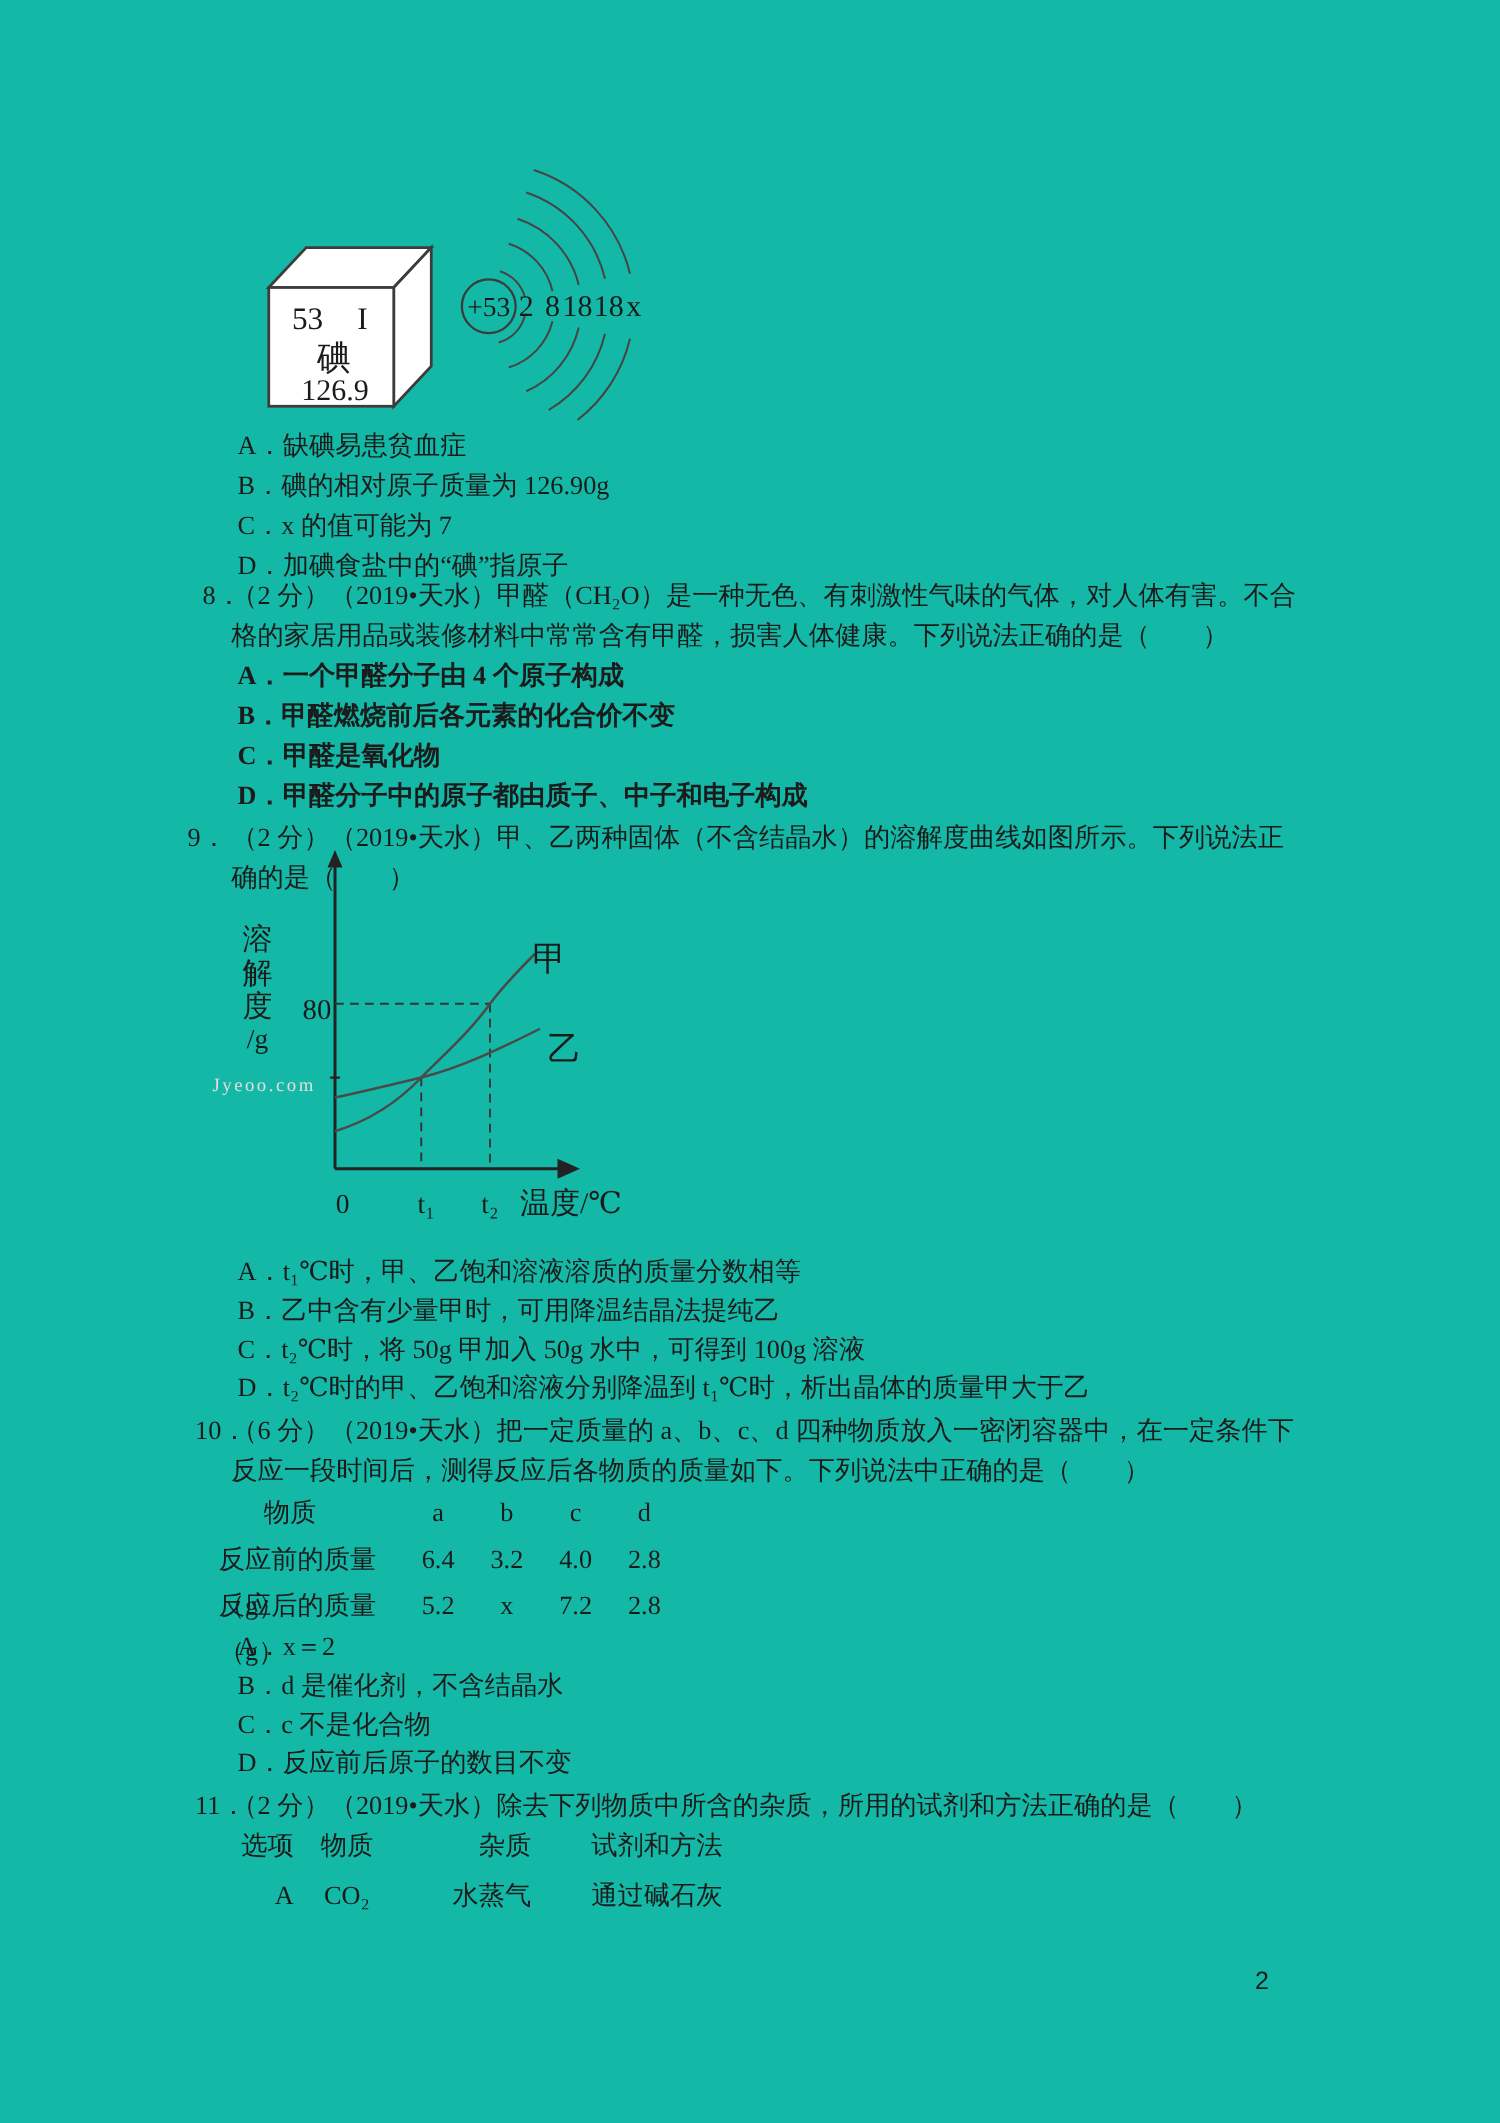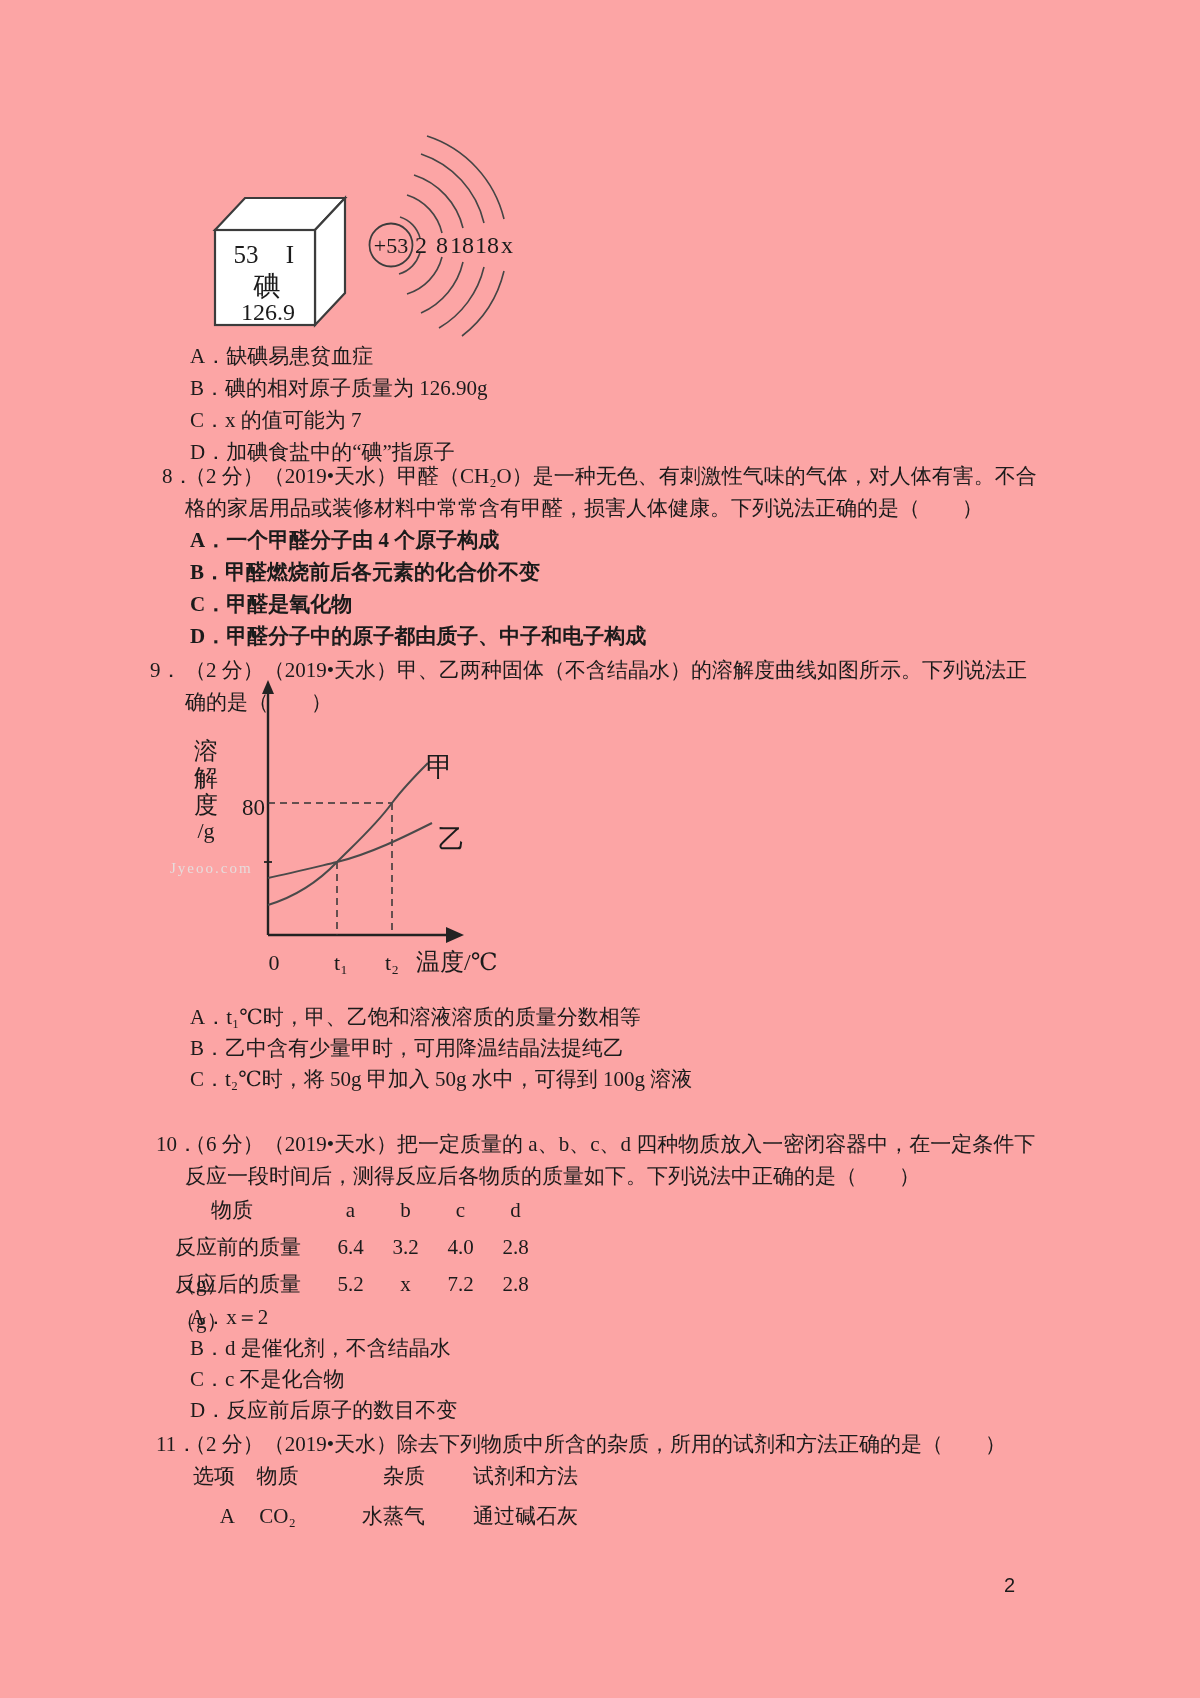--- a/index.html
+++ b/index.html
@@ -1,18 +1,18 @@
 <!DOCTYPE html>
 <html><head>
 <meta charset="utf-8">
 <style>
   * { box-sizing: border-box; }
   html,body { margin:0; padding:0; background:#ffffff; }
   .page {
-    position:relative; width:1200px; height:1698px; background:#fca5a5; overflow:hidden;
+    position:relative; width:1200px; height:1698px; background:#14b8a6; overflow:hidden;
     font-family:"Liberation Serif","DejaVu Serif",serif;
     color:#1b1b1b; font-size:21px;
   }
   .abs { position:absolute; }
   .q { position:absolute; }
   .qnum { position:absolute; top:0; line-height:32px; }
   .qtext { margin-left:55px; line-height:32px; }
   .opts .opt { height:32px; line-height:32px; white-space:nowrap; }
   .opts.tight .opt { height:31px; line-height:31px; }
   .opt-label { display:inline-block; }
@@ -127,20 +127,21 @@
     <text x="114" y="294" text-anchor="middle" font-size="22">0</text>
     <text x="181" y="294" text-anchor="middle" font-size="22">t₁</text>
     <text x="232" y="294" text-anchor="middle" font-size="22">t₂</text>
     <text x="256" y="294" font-size="24">温度/℃</text>
   </svg>
 
   <div class="opts tight abs" style="left:190px;top:1002px;">
     <div class="opt"><span class="opt-label">A．</span><span>t₁℃时，甲、乙饱和溶液溶质的质量分数相等</span></div>
     <div class="opt"><span class="opt-label">B．</span><span>乙中含有少量甲时，可用降温结晶法提纯乙</span></div>
     <div class="opt"><span class="opt-label">C．</span><span>t₂℃时，将 50g 甲加入 50g 水中，可得到 100g 溶液</span></div>
+    <div class="opt"><span class="opt-label">D．</span><span>t₂℃时的甲、乙饱和溶液分别降温到 t₁℃时，析出晶体的质量甲大于乙</span></div>
   </div>
 
   <div class="q" style="left:130px;top:1128px;width:915px;">
     <span class="qnum" style="left:26px;">10．</span>
     <div class="qtext">（6 分）（2019•天水）把一定质量的 a、b、c、d 四种物质放入一密闭容器中，在一定条件下反应一段时间后，测得反应后各物质的质量如下。下列说法中正确的是（　　）</div>
   </div>
 
   <div class="t10 abs" style="left:175px;top:1192px;">
     <div class="trow">
       <div class="c0 hdr">物质</div>

